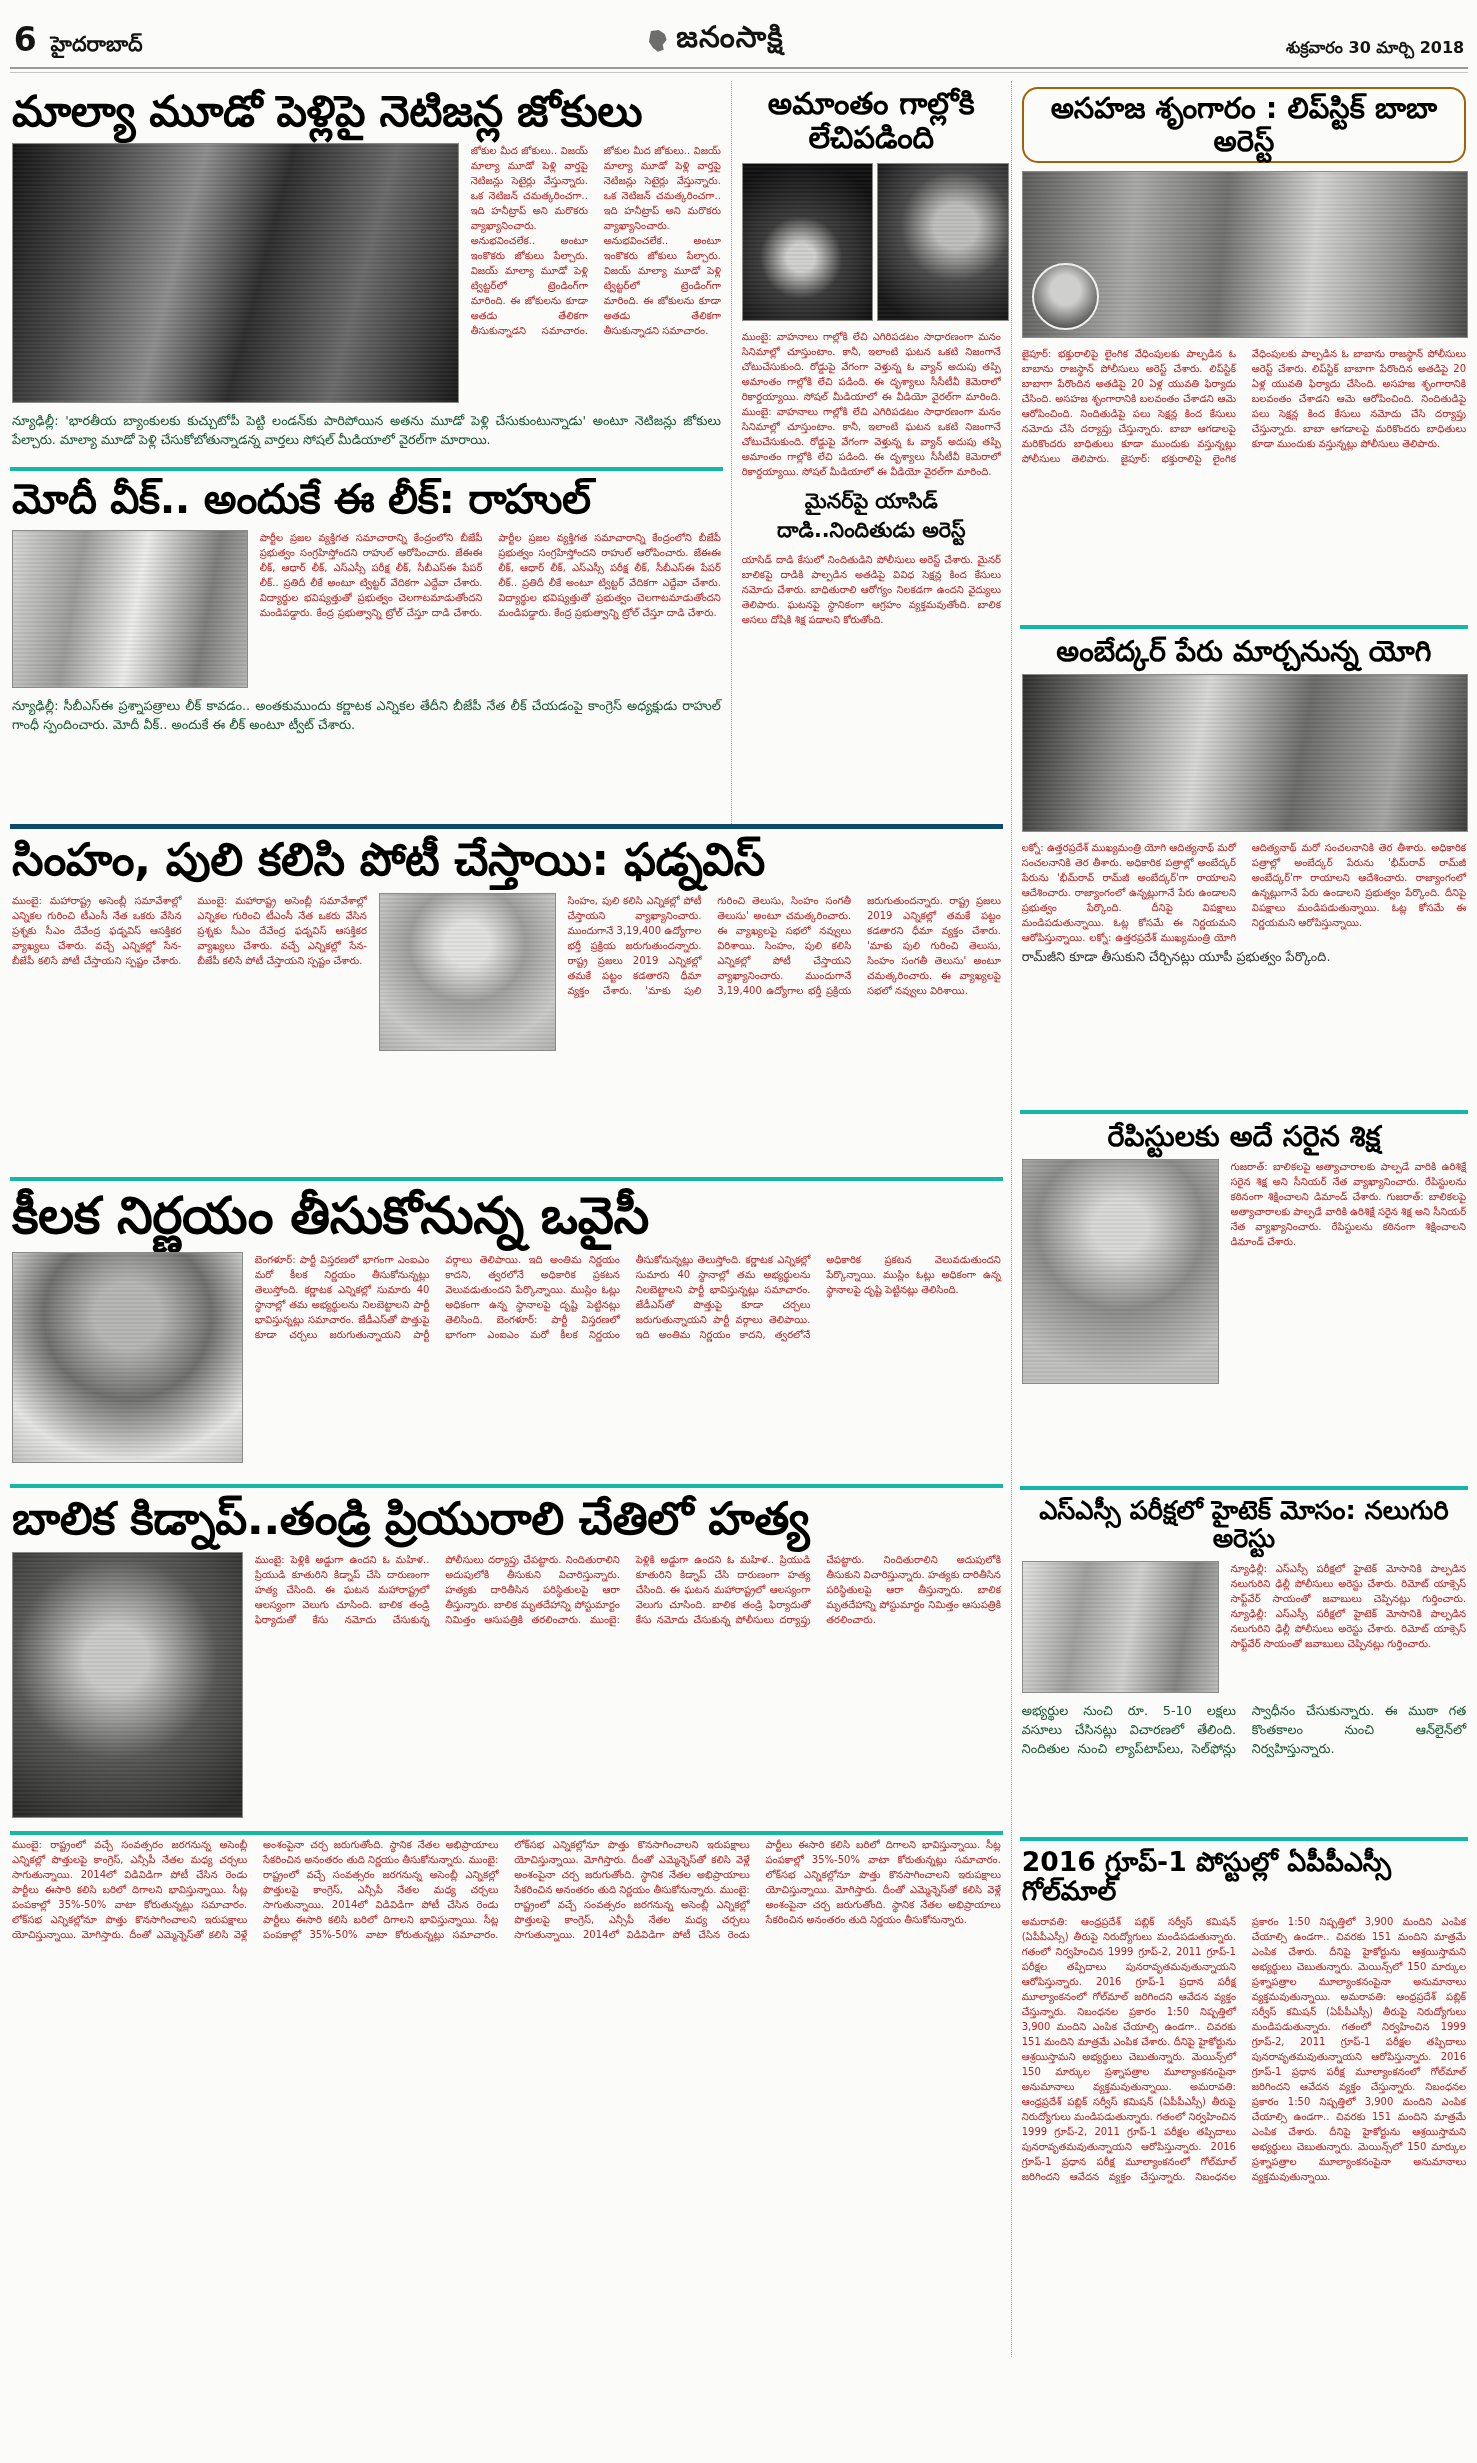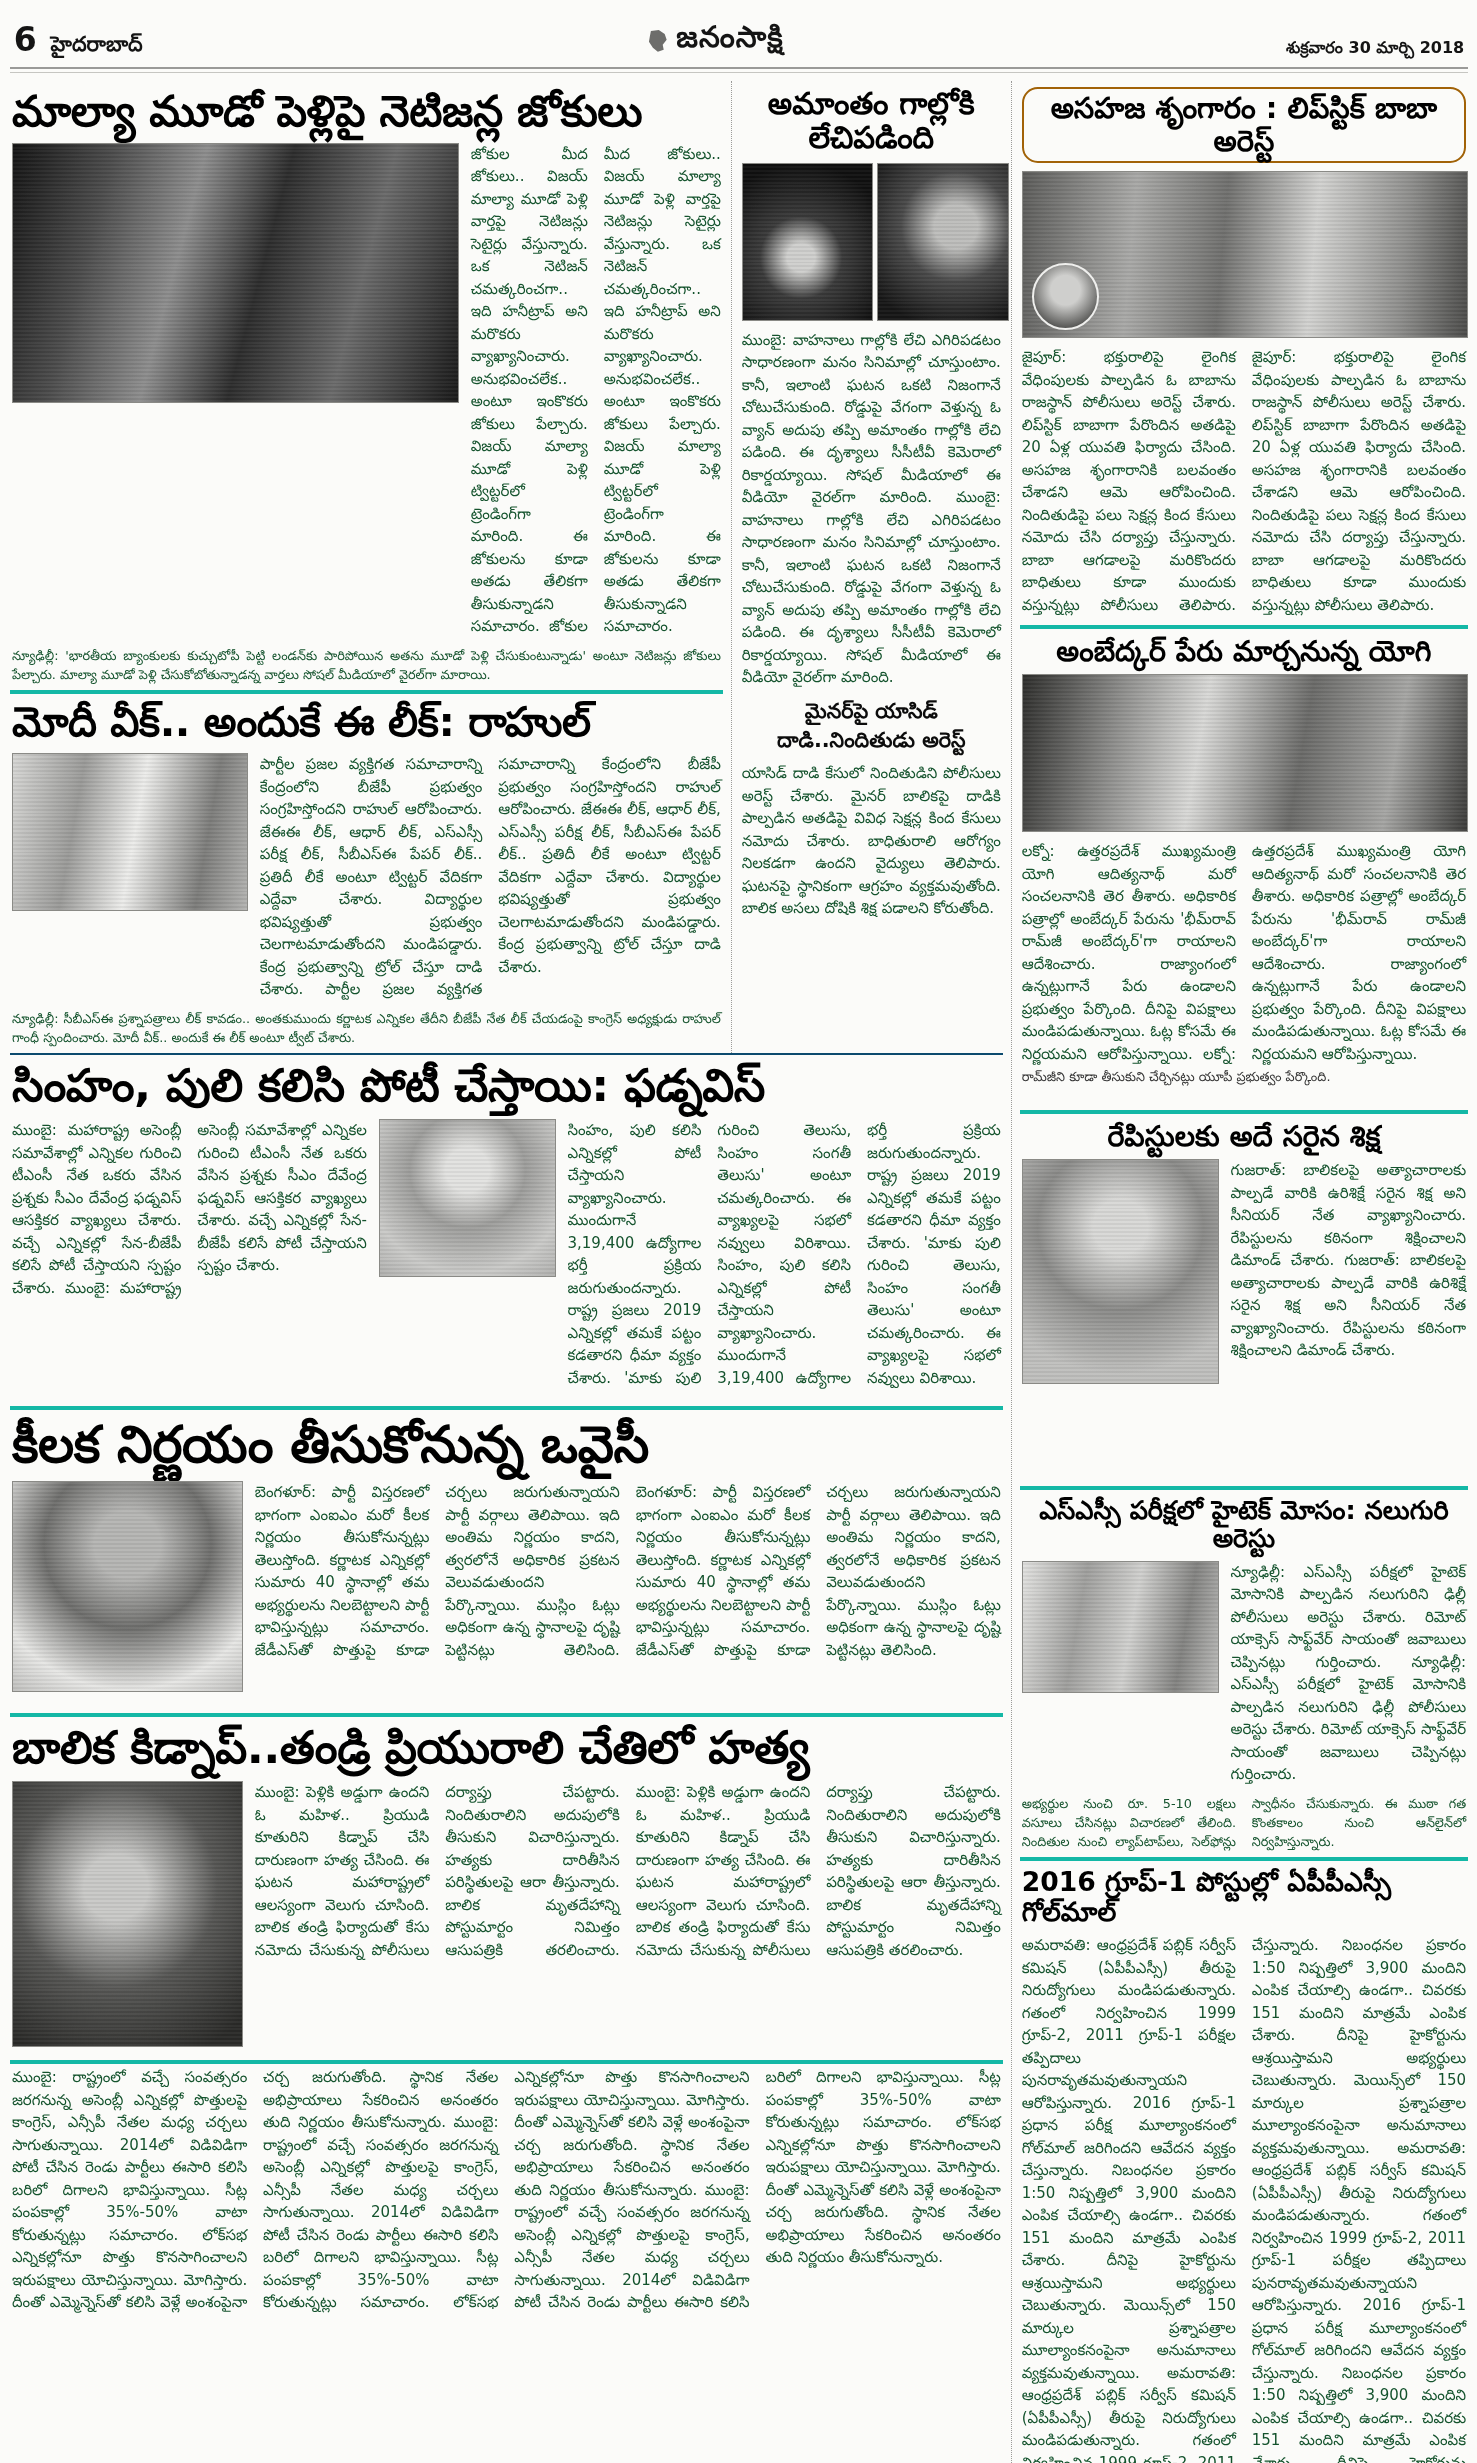--- a/index.html
+++ b/index.html
@@ -28,21 +28,21 @@
   .hl{font-weight:bold;color:#000000;line-height:1.12;margin:3.9px 0 7.9px 0;letter-spacing:-0.5px;}
   .hl-44{font-size:43px;}
   .hl-42{font-size:41px;}
   .hl-46{font-size:45px;}
   .hl-52{font-size:51px;}
   .hl-66{font-size:65px;letter-spacing:-1px;}
   .hl-center{font-size:30.5px;text-align:center;letter-spacing:0;}
   .hl-right{font-size:28.6px;text-align:center;letter-spacing:0;}
   .hl-box{border:2px solid #a16207;border-radius:15.8px;padding:3.9px 9.9px;font-size:29px;}
   .subhl{font-weight:bold;font-size:20.7px;text-align:center;margin:9.9px 0 5.9px 0;color:#0c0c0c;}
-  .body-txt{font-size:15px;line-height:1.5;text-align:justify;color:#14532d;}
+  .body-txt{font-size:10px;line-height:1.5;text-align:justify;color:#b91c1c;}
   .cols-2{column-count:2;column-gap:15.8px;}
   .cols-3{column-count:3;column-gap:15.8px;}
   .cols-4{column-count:4;column-gap:15.8px;}
   .row{display:flex;gap:11.8px;align-items:flex-start;}
   .foot{margin-top:7.9px;font-size:12.8px;line-height:1.5;text-align:justify;color:#14532d;}
   .endline{font-size:12.8px;color:#333;margin:3.9px 0 2px 0;}
   
   .ph{background:#777;position:relative;overflow:hidden;border:1px solid #8a8a86;flex:none;}
   .ph::after{content:"";position:absolute;inset:0;
      background:repeating-linear-gradient(0deg,rgba(255,255,255,.04) 0 2px,rgba(0,0,0,.05) 2px 3.9px);}
@@ -127,21 +127,21 @@
               <div class="ph ph-night" style="width:50%;"></div>
               <div class="ph ph-night ph-night2" style="width:50%;"></div>
             </div>
             <div class="body-txt" style="margin-top:7.9px;">ముంబై: వాహనాలు గాల్లోకి లేచి ఎగిరిపడటం సాధారణంగా మనం సినిమాల్లో చూస్తుంటాం. కానీ, ఇలాంటి ఘటన ఒకటి నిజంగానే చోటుచేసుకుంది. రోడ్డుపై వేగంగా వెళ్తున్న ఓ వ్యాన్ అదుపు తప్పి అమాంతం గాల్లోకి లేచి పడింది. ఈ దృశ్యాలు సీసీటీవీ కెమెరాలో రికార్డయ్యాయి. సోషల్ మీడియాలో ఈ వీడియో వైరల్‌గా మారింది. ముంబై: వాహనాలు గాల్లోకి లేచి ఎగిరిపడటం సాధారణంగా మనం సినిమాల్లో చూస్తుంటాం. కానీ, ఇలాంటి ఘటన ఒకటి నిజంగానే చోటుచేసుకుంది. రోడ్డుపై వేగంగా వెళ్తున్న ఓ వ్యాన్ అదుపు తప్పి అమాంతం గాల్లోకి లేచి పడింది. ఈ దృశ్యాలు సీసీటీవీ కెమెరాలో రికార్డయ్యాయి. సోషల్ మీడియాలో ఈ వీడియో వైరల్‌గా మారింది.</div>
             <div class="subhl">మైనర్‌పై యాసిడ్ దాడి..నిందితుడు అరెస్ట్</div>
             <div class="body-txt">యాసిడ్ దాడి కేసులో నిందితుడిని పోలీసులు అరెస్ట్ చేశారు. మైనర్ బాలికపై దాడికి పాల్పడిన అతడిపై వివిధ సెక్షన్ల కింద కేసులు నమోదు చేశారు. బాధితురాలి ఆరోగ్యం నిలకడగా ఉందని వైద్యులు తెలిపారు. ఘటనపై స్థానికంగా ఆగ్రహం వ్యక్తమవుతోంది. బాలిక అసలు దోషికి శిక్ష పడాలని కోరుతోంది.</div>
           </div>
         </div>
       </div>
 
-      <div class="art" style="border-top:2px solid #0c4a6e;min-height:353px;">
+      <div class="art" style="border-top:5px solid #0c4a6e;min-height:353px;">
         <div class="hl hl-46">సింహం, పులి కలిసి పోటీ చేస్తాయి: ఫడ్నవిస్</div>
         <div class="row">
           <div class="body-txt cols-2" style="width:355px;">ముంబై: మహారాష్ట్ర అసెంబ్లీ సమావేశాల్లో ఎన్నికల గురించి టీఎంసీ నేత ఒకరు వేసిన ప్రశ్నకు సీఎం దేవేంద్ర ఫడ్నవిస్ ఆసక్తికర వ్యాఖ్యలు చేశారు. వచ్చే ఎన్నికల్లో సేన-బీజేపీ కలిసే పోటీ చేస్తాయని స్పష్టం చేశారు. ముంబై: మహారాష్ట్ర అసెంబ్లీ సమావేశాల్లో ఎన్నికల గురించి టీఎంసీ నేత ఒకరు వేసిన ప్రశ్నకు సీఎం దేవేంద్ర ఫడ్నవిస్ ఆసక్తికర వ్యాఖ్యలు చేశారు. వచ్చే ఎన్నికల్లో సేన-బీజేపీ కలిసే పోటీ చేస్తాయని స్పష్టం చేశారు.</div>
           <div class="ph ph-fadnavis"></div>
           <div class="body-txt cols-3" style="flex:1;">సింహం, పులి కలిసి ఎన్నికల్లో పోటీ చేస్తాయని వ్యాఖ్యానించారు. ముందుగానే 3,19,400 ఉద్యోగాల భర్తీ ప్రక్రియ జరుగుతుందన్నారు. రాష్ట్ర ప్రజలు 2019 ఎన్నికల్లో తమకే పట్టం కడతారని ధీమా వ్యక్తం చేశారు. 'మాకు పులి గురించి తెలుసు, సింహం సంగతీ తెలుసు' అంటూ చమత్కరించారు. ఈ వ్యాఖ్యలపై సభలో నవ్వులు విరిశాయి. సింహం, పులి కలిసి ఎన్నికల్లో పోటీ చేస్తాయని వ్యాఖ్యానించారు. ముందుగానే 3,19,400 ఉద్యోగాల భర్తీ ప్రక్రియ జరుగుతుందన్నారు. రాష్ట్ర ప్రజలు 2019 ఎన్నికల్లో తమకే పట్టం కడతారని ధీమా వ్యక్తం చేశారు. 'మాకు పులి గురించి తెలుసు, సింహం సంగతీ తెలుసు' అంటూ చమత్కరించారు. ఈ వ్యాఖ్యలపై సభలో నవ్వులు విరిశాయి.</div>
         </div>
       </div>
 
       <div class="art" style="min-height:307px;">
         <div class="hl hl-52">కీలక నిర్ణయం తీసుకోనున్న ఒవైసీ</div>

